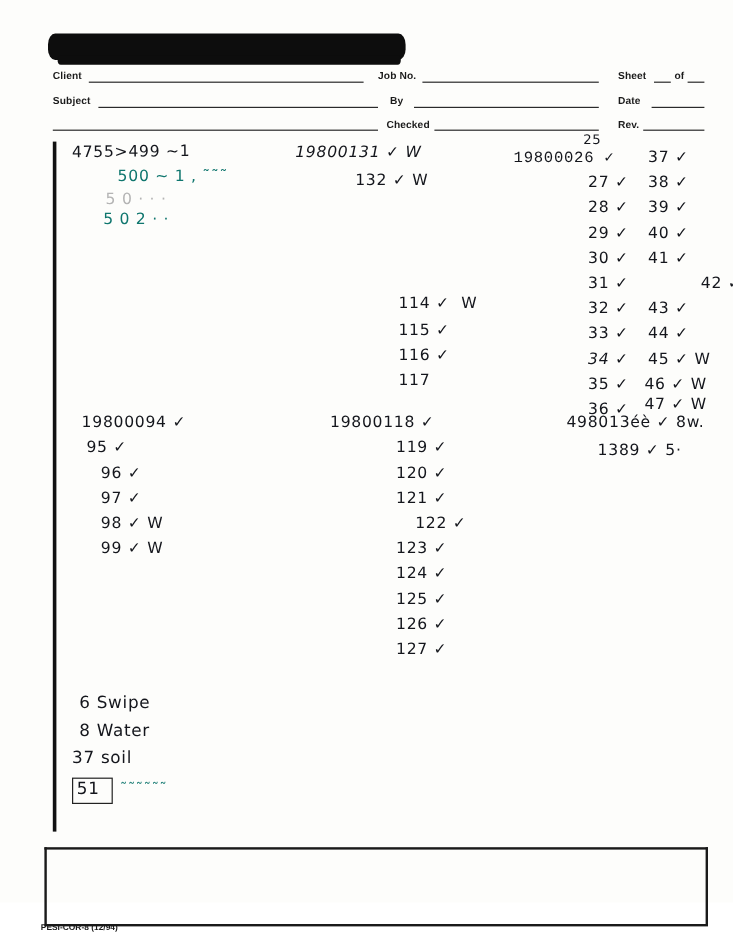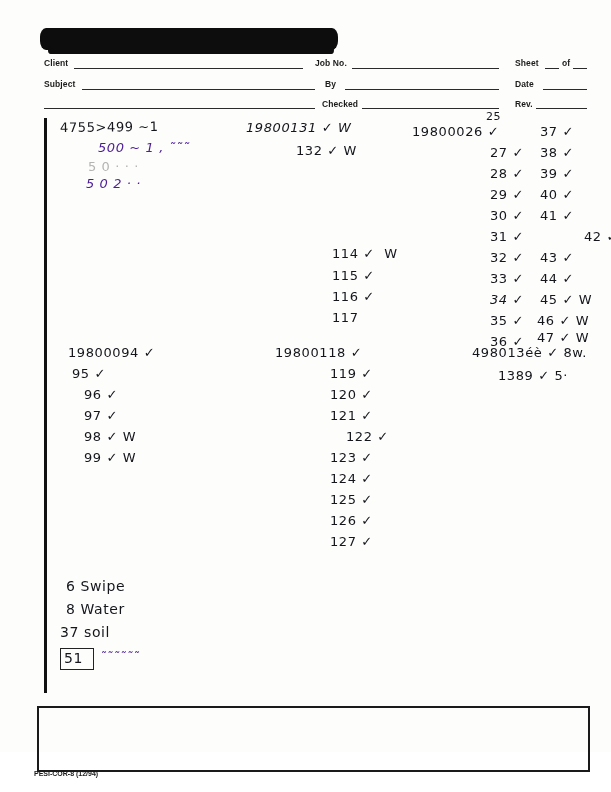--- a/index.html
+++ b/index.html
@@ -56,21 +56,21 @@
   .hw {
     position: absolute;
     font-family: "DejaVu Sans", sans-serif;
     color: #14161c;
     font-size: 13px;
     white-space: pre;
     letter-spacing: 0.6px;
     transform-origin: left center;
   }
   .hw.small { font-size: 11px; }
-  .hw.faint { color: #4c1d95; font-style: italic; }
+  .hw.faint { color: #0f766e; }
   .hw.vfaint { color: #b4b4b4; }
 
   .footer-code {
     position: absolute;
     left: 34px;
     top: 770px;
     font-size: 7px;
     font-weight: bold;
     color: #1a1a1a;
     font-family: "Liberation Sans", sans-serif;
@@ -142,21 +142,21 @@
   <div class="hw" style="left:330px; top:387px;">120 ✓</div>
   <div class="hw" style="left:330px; top:408px;">121 ✓</div>
   <div class="hw" style="left:346px; top:429px;">122 ✓</div>
   <div class="hw" style="left:330px; top:450px;">123 ✓</div>
   <div class="hw" style="left:330px; top:471px;">124 ✓</div>
   <div class="hw" style="left:330px; top:492px;">125 ✓</div>
   <div class="hw" style="left:330px; top:513px;">126 ✓</div>
   <div class="hw" style="left:330px; top:534px;">127 ✓</div>
 
   <div class="hw small" style="left:486px; top:110px;">25</div>
-  <div class="hw" style="left:412px; top:124px;">19800026 ✓</div>
+  <div class="hw" style="left:428px; top:124px;font-family:Liberation Mono, monospace;">19800026 ✓</div>
   <div class="hw" style="left:490px; top:145px;">27 ✓</div>
   <div class="hw" style="left:490px; top:166px;">28 ✓</div>
   <div class="hw" style="left:490px; top:187px;">29 ✓</div>
   <div class="hw" style="left:490px; top:208px;">30 ✓</div>
   <div class="hw" style="left:490px; top:229px;">31 ✓</div>
   <div class="hw" style="left:490px; top:250px;">32 ✓</div>
   <div class="hw" style="left:490px; top:271px;">33 ✓</div>
   <div class="hw" style="left:490px; top:292px;font-style:italic;">34 ✓</div>
   <div class="hw" style="left:490px; top:313px;">35 ✓</div>
   <div class="hw" style="left:490px; top:334px;">36 ✓</div>

